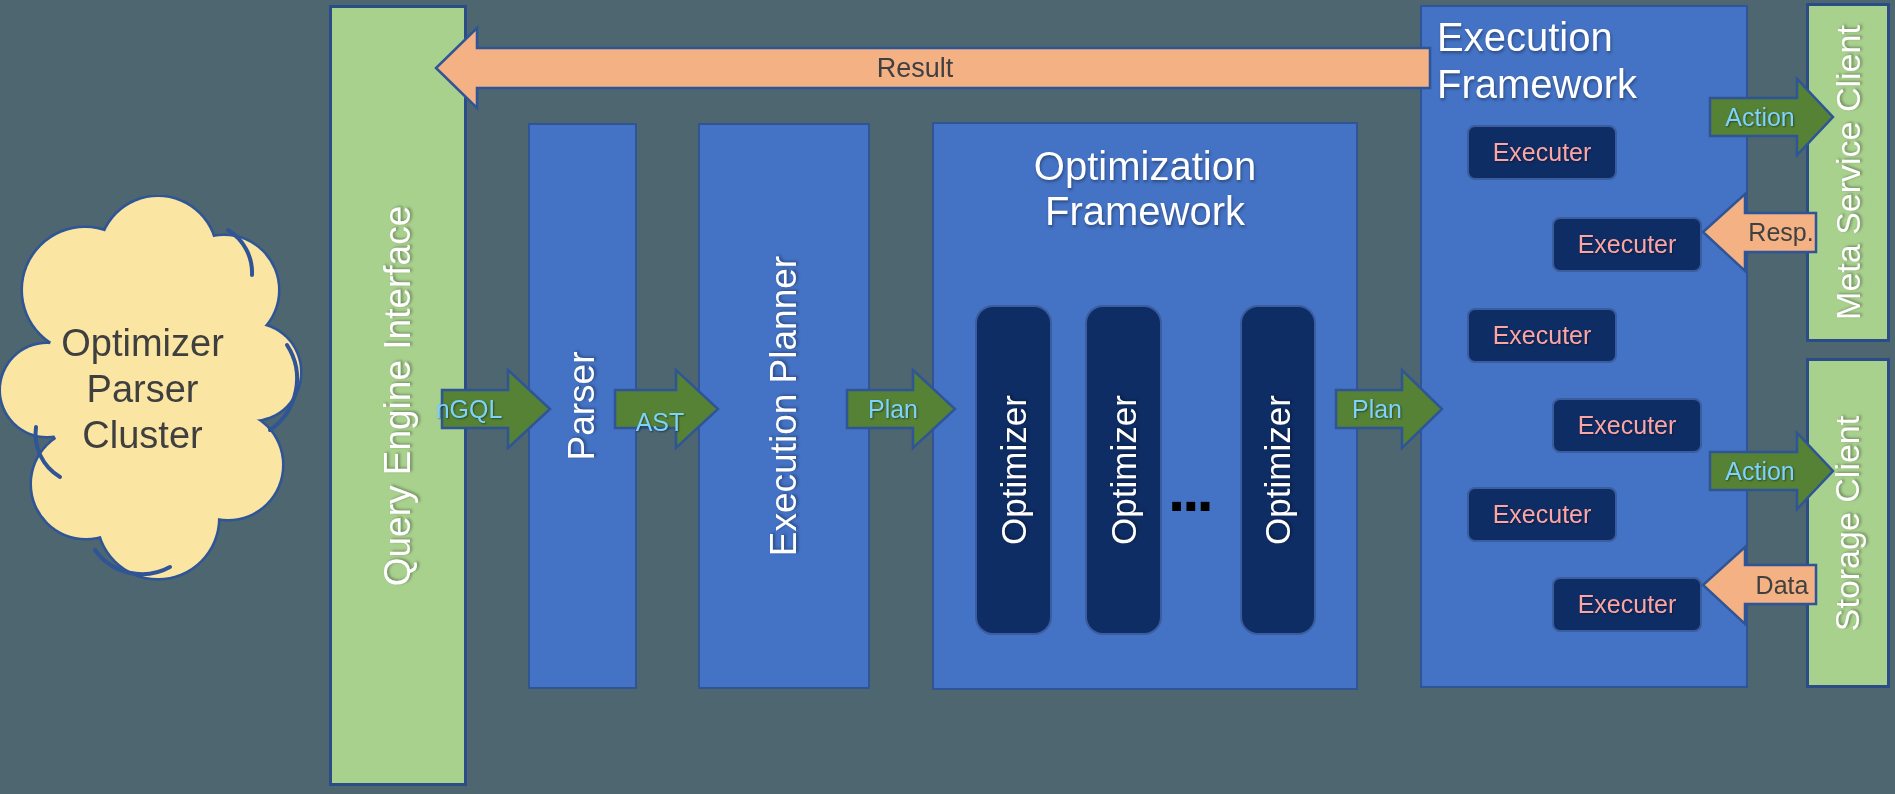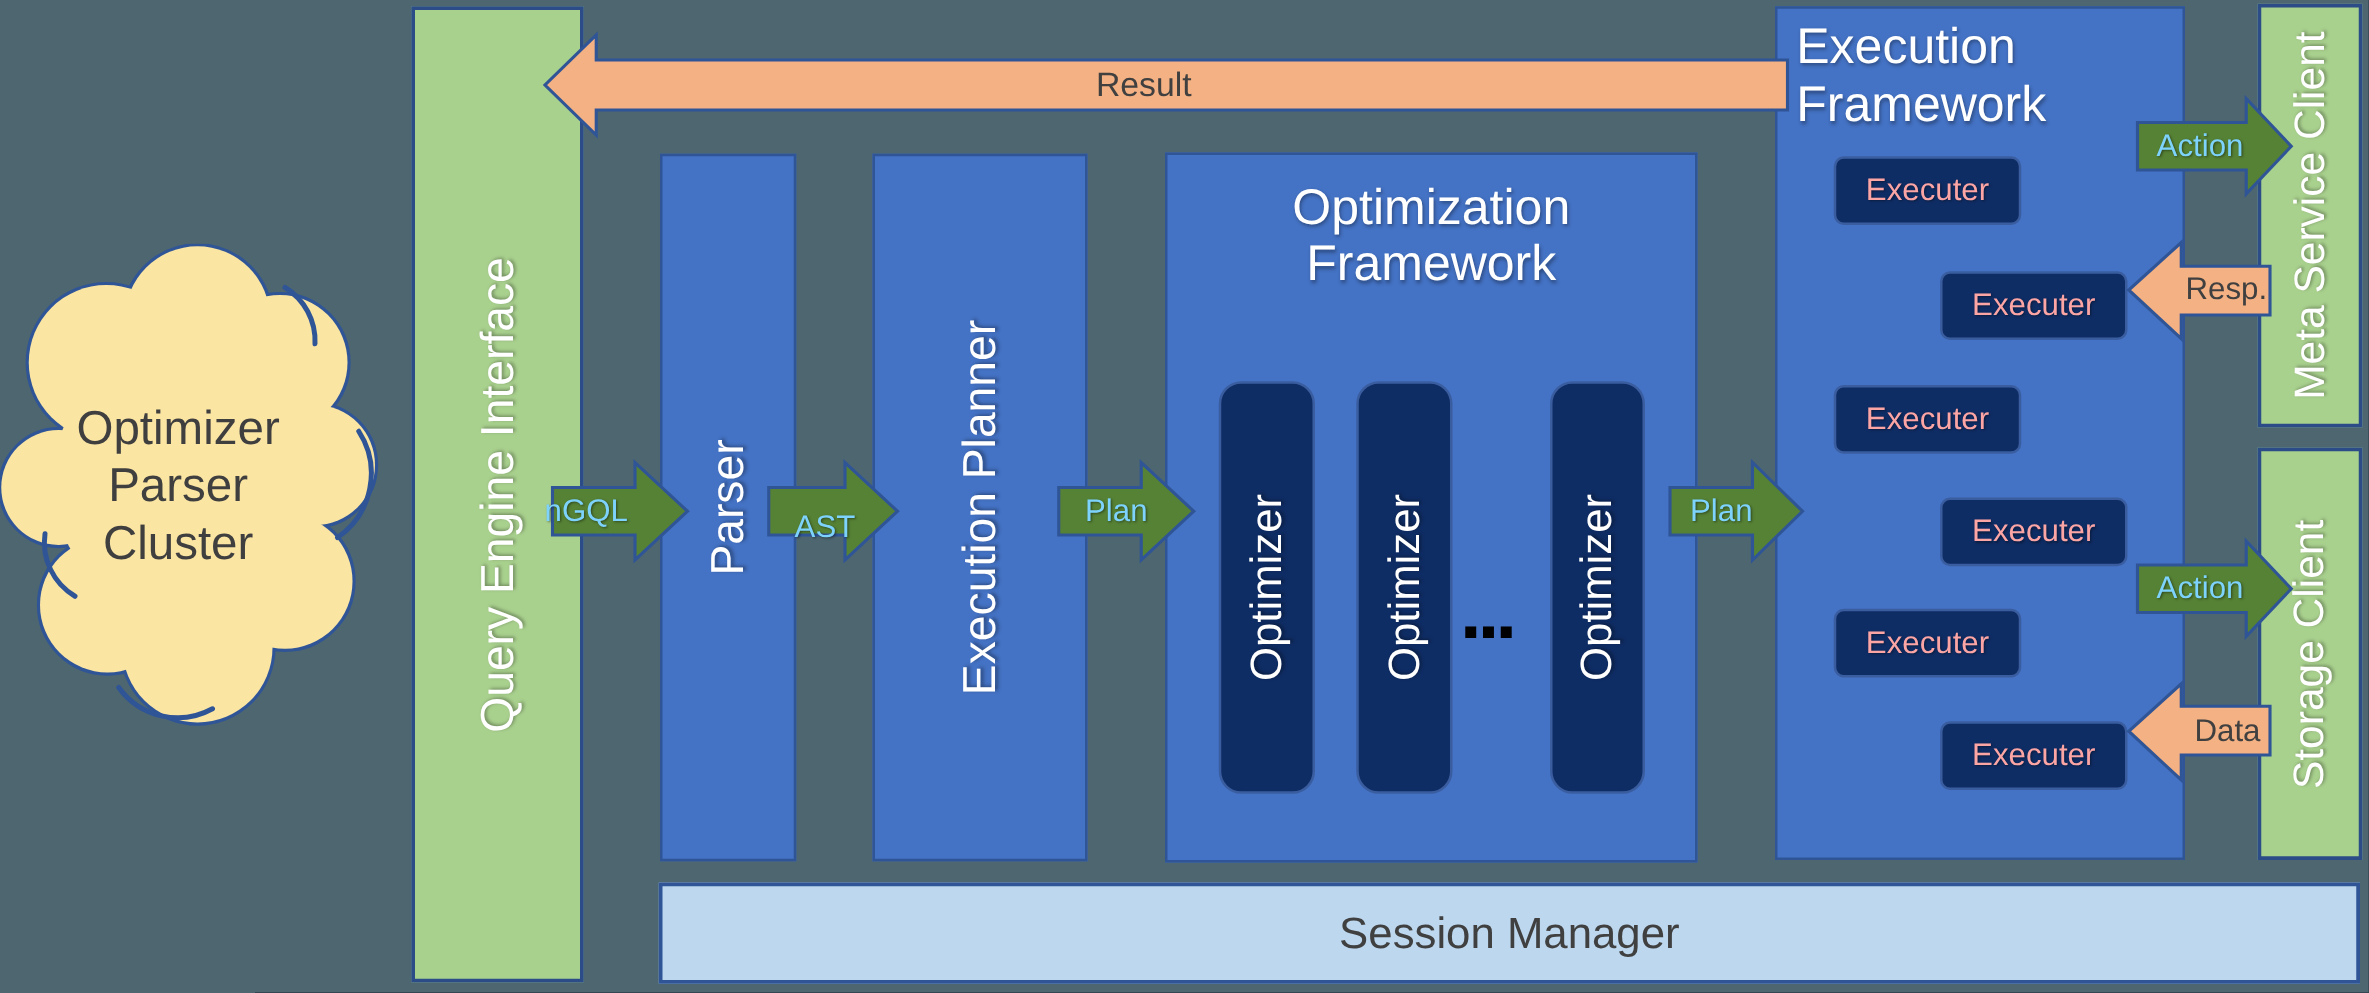--- a/index.html
+++ b/index.html
@@ -146,23 +146,20 @@
   <div class="green-bar" style="left:1806px;top:3px;width:84px;height:339px;"></div>
   <div class="vwrap" style="left:1806px;top:3px;width:84px;height:339px;">
     <span class="vtext" style="font-size:34px;">Meta Service Client</span>
   </div>
 
   <div class="green-bar" style="left:1806px;top:358px;width:84px;height:330px;"></div>
   <div class="vwrap" style="left:1806px;top:358px;width:84px;height:330px;">
     <span class="vtext" style="font-size:34px;">Storage Client</span>
   </div>
 
-  <div class="session-bar" style="left:527px;top:706px;width:1361px;height:81px;">
-    <span style="color:#404040;font-size:35px;">Session Manager</span>
-  </div>
 
   <svg class="abs" style="left:0;top:0;" width="1895" height="794" viewBox="0 0 1895 794">
     <g stroke="#2F5597" stroke-width="2.5" stroke-linejoin="miter">
 
       <polygon fill="#F4B183" points="1430,48 477,48 477,28 436,68 477,108 477,88 1430,88"></polygon>
 
       <polygon fill="#568235" points="442,390 508,390 508,370 550,409 508,448 508,428 442,428"></polygon>
 
       <polygon fill="#568235" points="615,390 676,390 676,370 718,409 676,448 676,428 615,428"></polygon>
 

